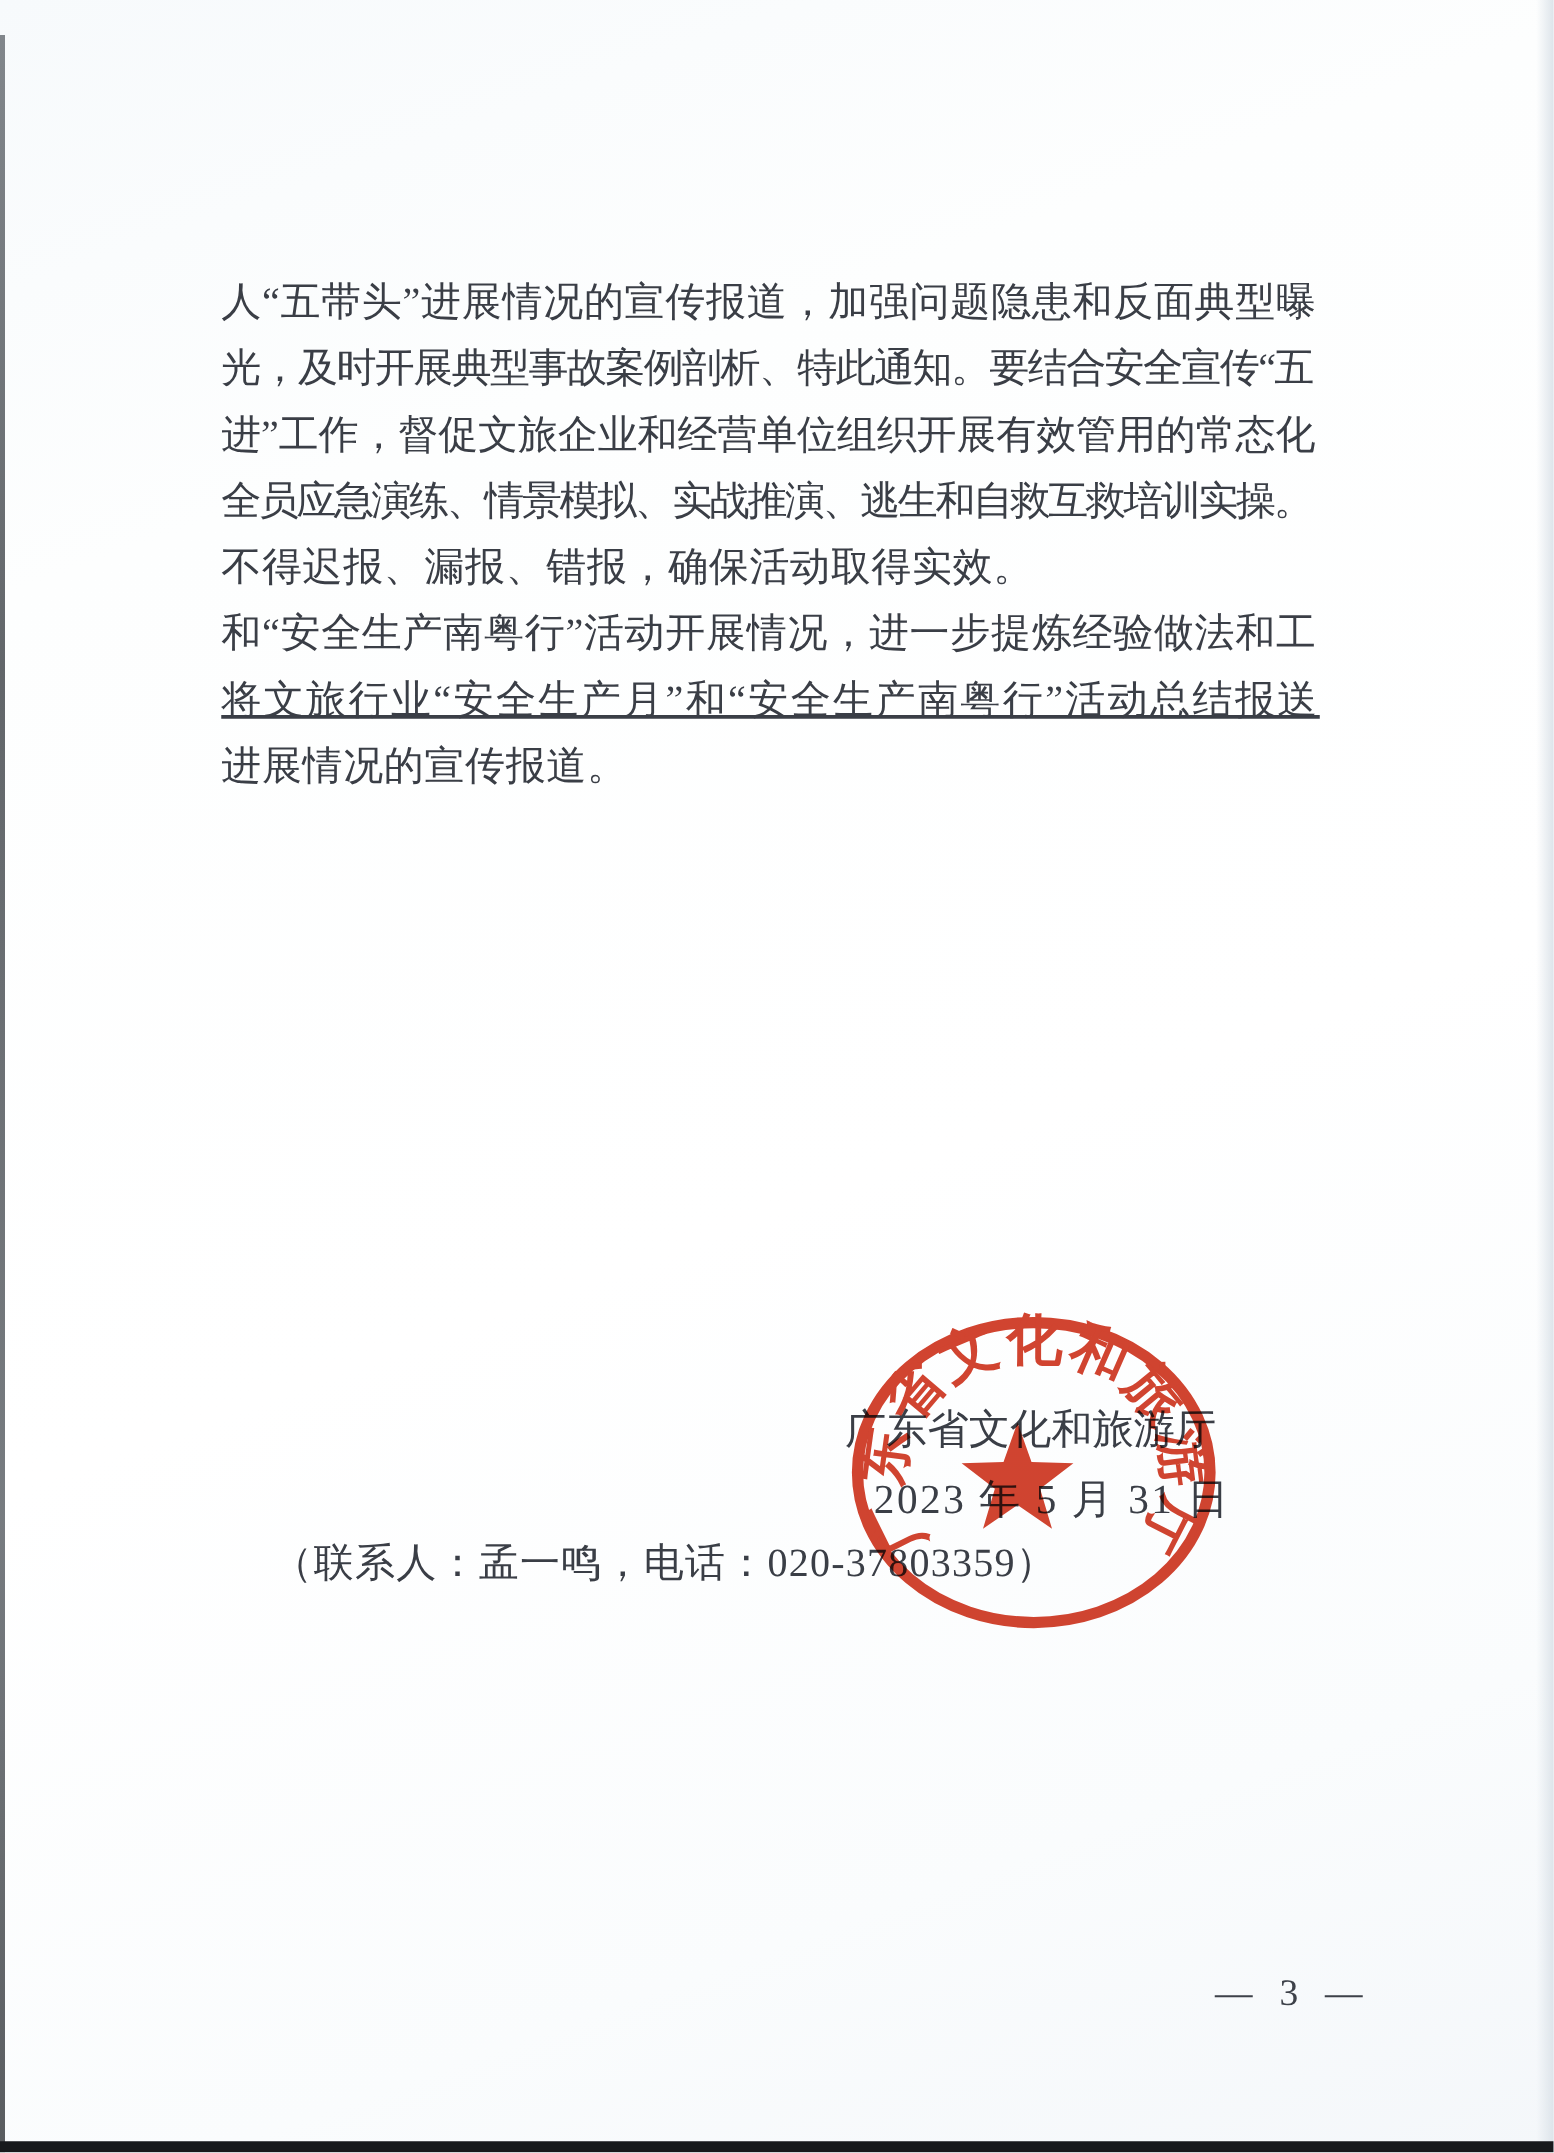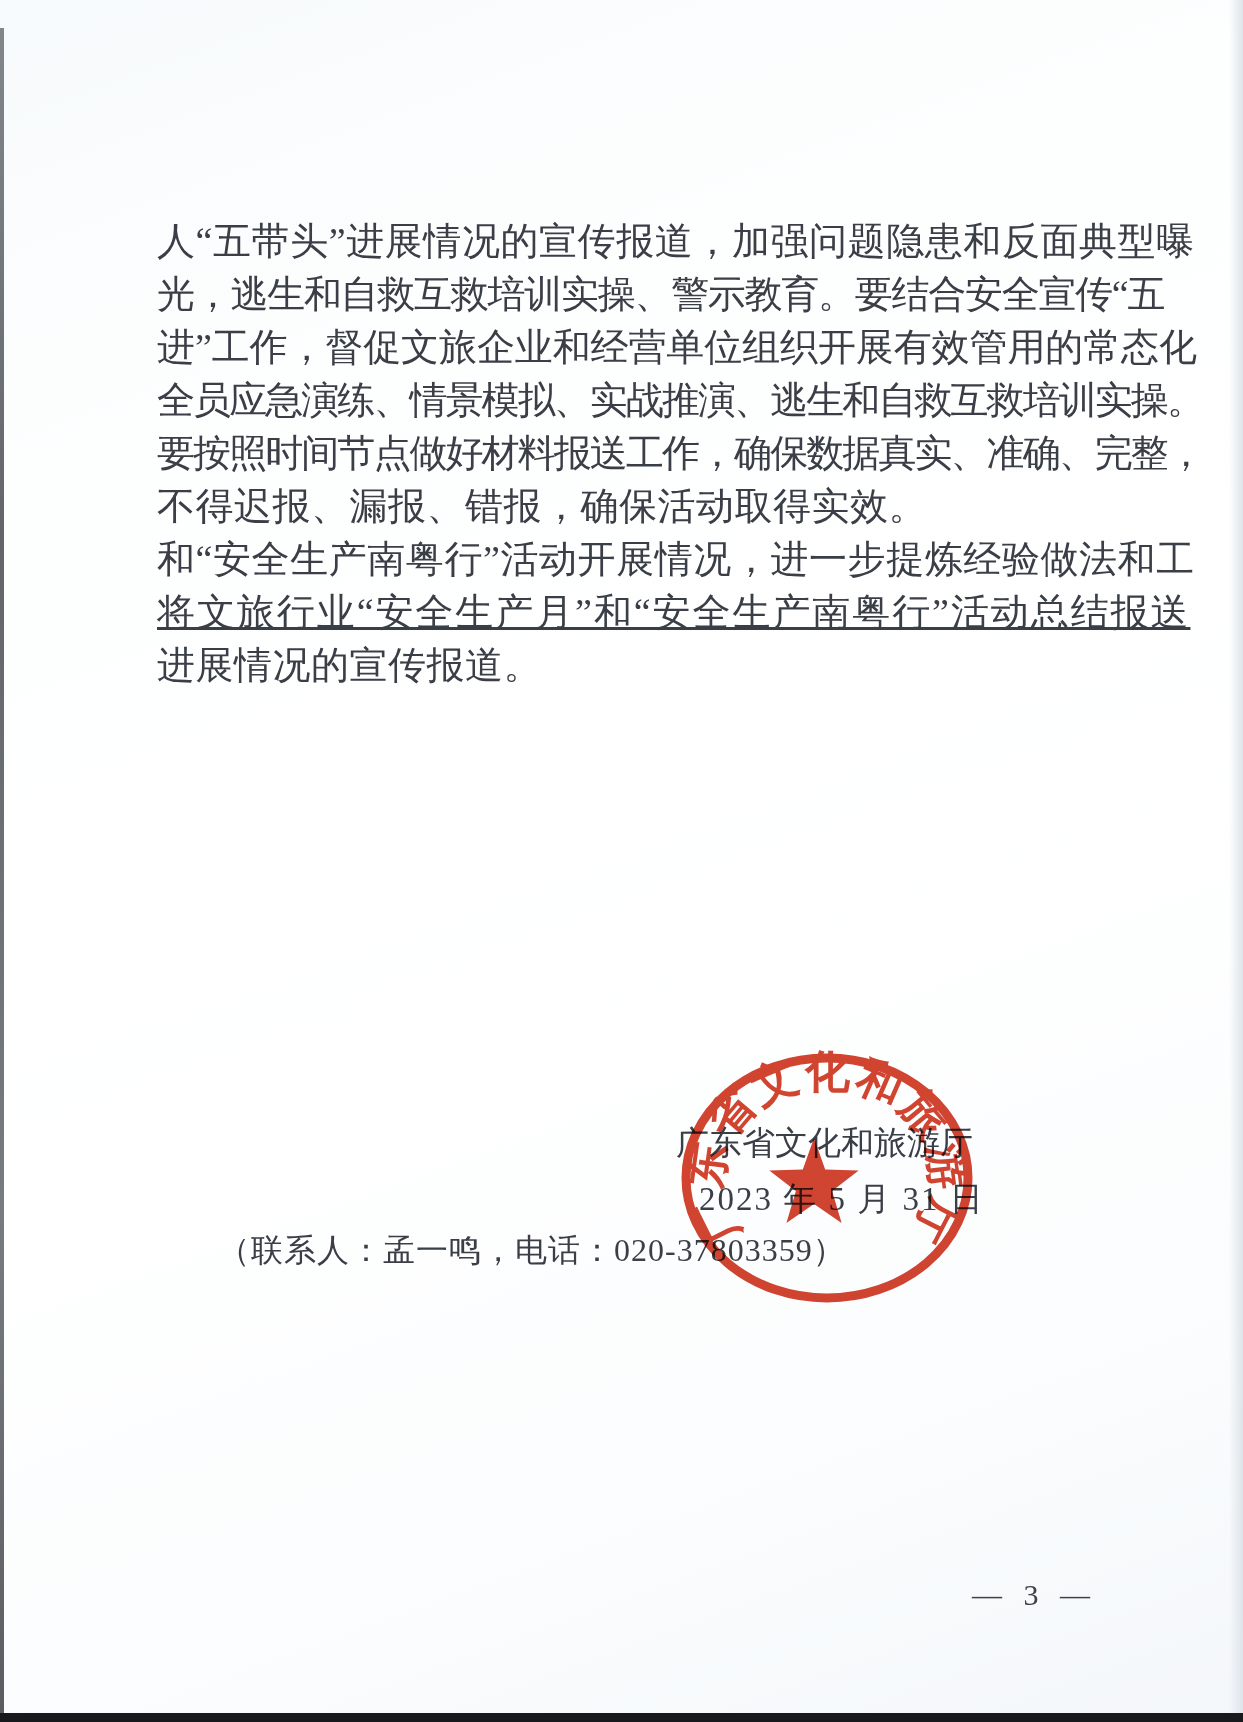--- a/index.html
+++ b/index.html
@@ -18,22 +18,22 @@
   .edge-left   { position:absolute; left:0; top:28px; width:4px; height:1694px;
                  background:linear-gradient(#5a6066 0%, #2e3338 30%, #4a5056 70%, #23272b 100%);
                  opacity:.75; }
   .edge-bottom { position:absolute; left:0; bottom:0; width:1243px; height:9px; background:#17191c; }
   .edge-right  { position:absolute; right:0; top:0; width:14px; height:1722px;
                  background:linear-gradient(90deg, rgba(210,218,226,0) 0%, #dde4ea 100%); }
 
   
   .body-block { position:absolute; left:157px; top:215px; width:930px; }
   .line {
-    height:53px; line-height:53px; font-size:38px;
-    white-space:nowrap; letter-spacing:.5px;
+    height:53px; line-height:53px; font-size:32px;
+    white-space:nowrap; letter-spacing:.5px;margin-left:20px;
   }
   .line.indent { padding-left:70px; }
   .line b {
     font-family:"Liberation Sans","DejaVu Sans",sans-serif;
     font-weight:700; color:#2e323a;
   }
   .ls { display:inline-block; white-space:nowrap; }
 
   
   .sig-agency { position:absolute; left:676px; top:1121px; font-size:33px; letter-spacing:0; }
@@ -59,24 +59,23 @@
 <body>
 
 <div class="page">
 
   <div class="edge-left"></div>
   <div class="edge-right"></div>
   <div class="edge-bottom"></div>
 
   <div class="body-block" id="body-lines">
       <div class="line justify"><span class="ls" style="letter-spacing: 0.571429px;">人“五带头”进展情况的宣传报道，加强问题隐患和反面典型曝</span></div>
-      <div class="line justify"><span class="ls" style="letter-spacing: -1.27586px;">光，逃生和自救互救培训实操、警示教育。要结合安全宣传“五</span></div>
+      <div class="line justify"><span class="ls" style="letter-spacing: -1.27586px;">光，及时开展典型事故案例剖析、特此通知。要结合安全宣传“五</span></div>
       <div class="line justify"><span class="ls" style="letter-spacing: -0.107143px;">进”工作，督促文旅企业和经营单位组织开展有效管用的常态化</span></div>
       <div class="line justify"><span class="ls" style="letter-spacing: -1.93103px; text-align: center;">全员应急演练、情景模拟、实战推演、逃生和自救互救培训实操。</span></div>
-      <div class="line justify"><span class="ls" style="letter-spacing: -1.93103px;">要按照时间节点做好材料报送工作，确保数据真实、准确、完整，</span></div>
       <div class="line"><span class="ls">不得迟报、漏报、错报，确保活动取得实效。</span></div>
       <div class="line justify"><span class="ls" style="letter-spacing: 0.571429px;">和“安全生产南粤行”活动开展情况，进一步提炼经验做法和工</span></div>
       <div class="line justify"><span class="ls" style="letter-spacing: 1.92857px; text-decoration: underline;">将文旅行业“安全生产月”和“安全生产南粤行”活动总结报送</span></div>
       <div class="line"><span class="ls">进展情况的宣传报道。</span></div>
     </div>
 
   <div class="sig-agency">广东省文化和旅游厅</div>
   <div class="sig-date">2023 年 5 月 31 日</div>
   <div class="contact">（联系人：孟一鸣，电话：020-37803359）</div>
 

